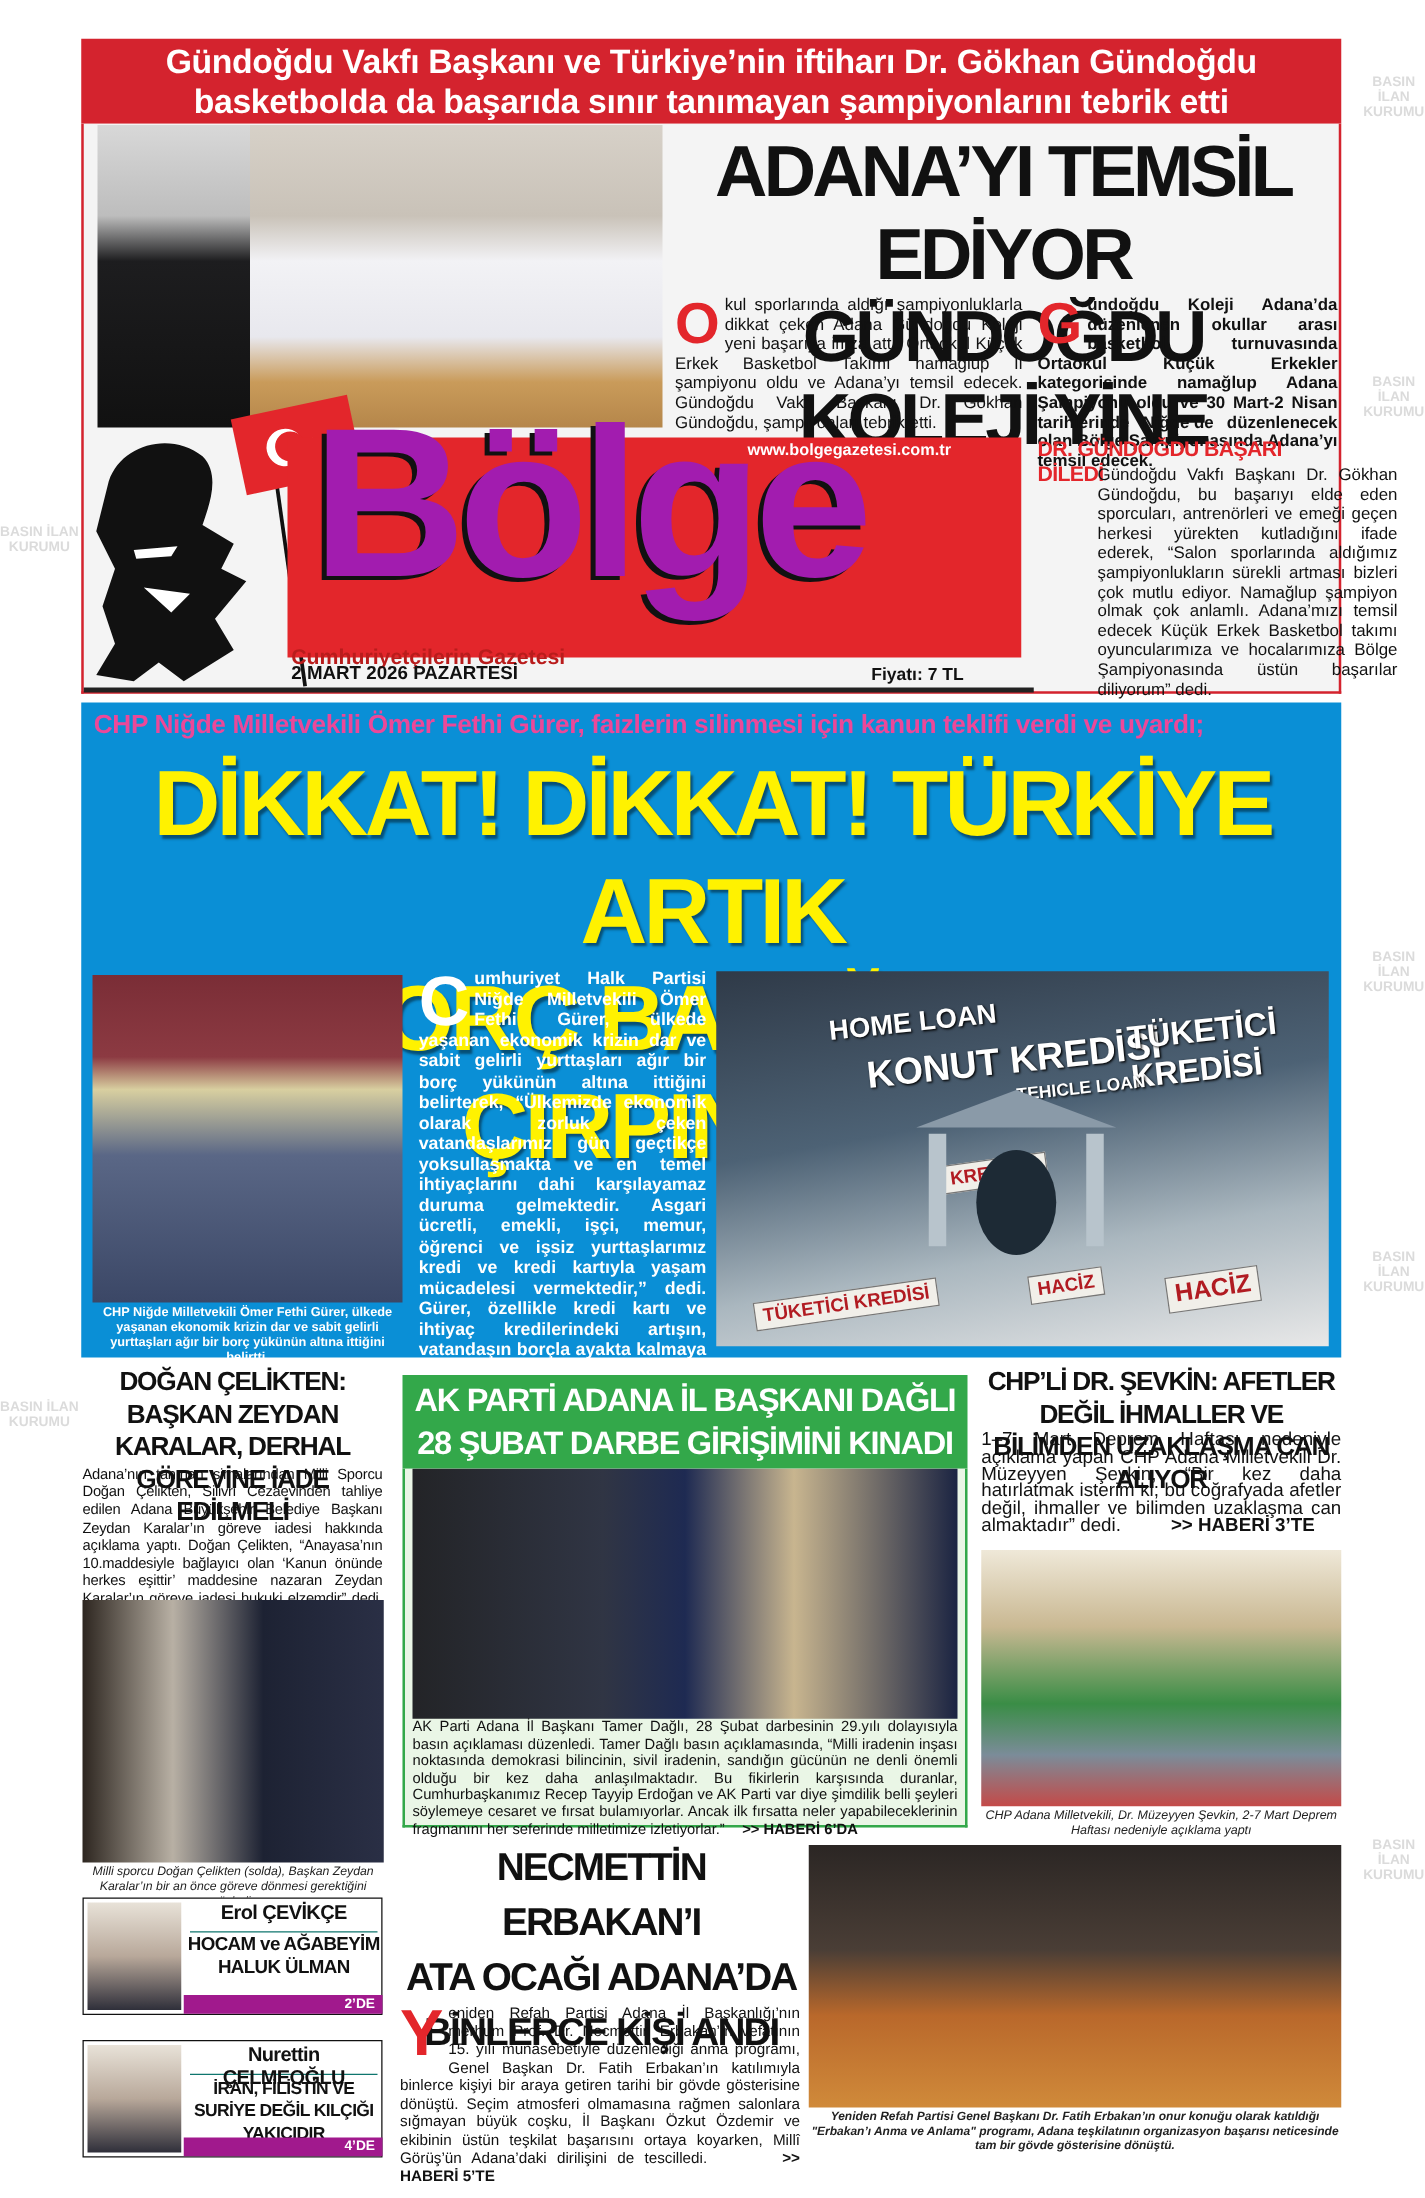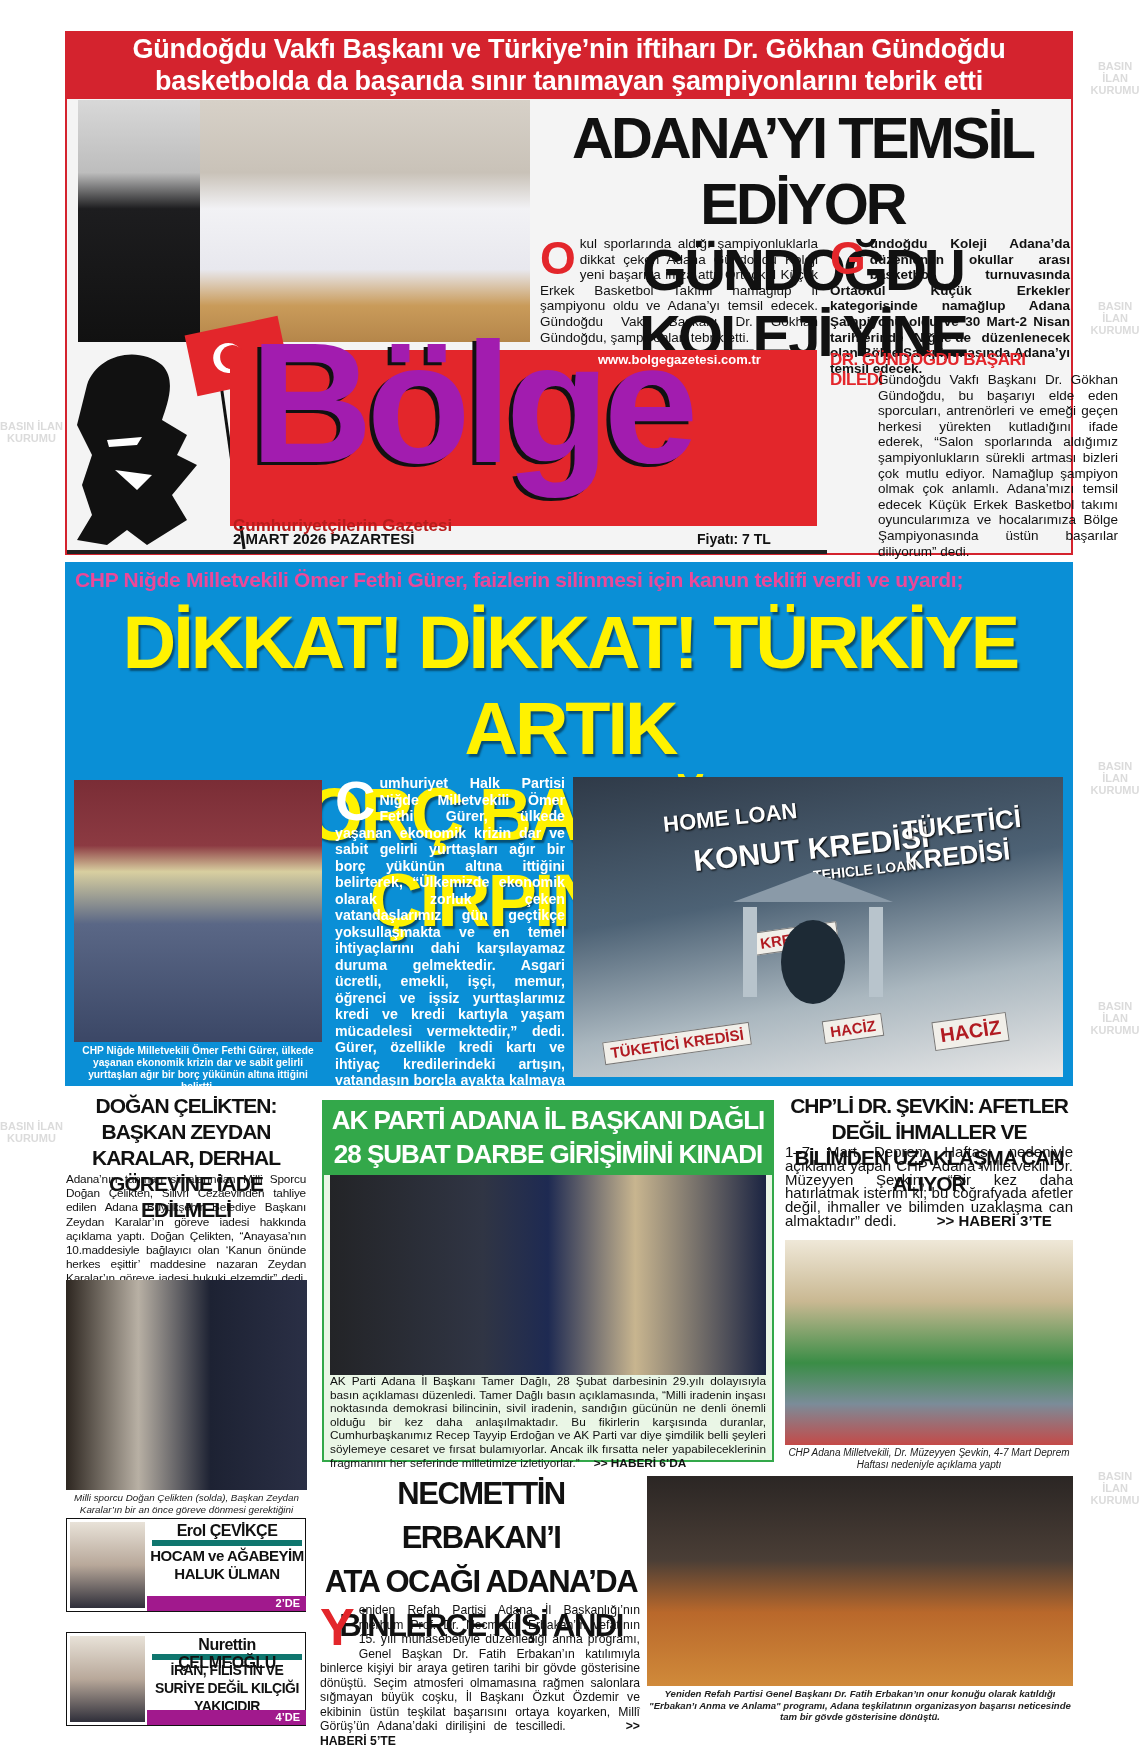--- a/index.html
+++ b/index.html
@@ -47,21 +47,21 @@
   .debt-tag { position: absolute; background: #f1efe9; color: #b11b22; font-weight: 900; font-size: 15px; padding: 2px 6px; transform: rotate(-8deg); border: 1px solid #777; }
 
   
   #dogan-headline { left: 66px; top: 1093px; width: 240px; text-align: center; font-size: 21px; line-height: 26px; font-weight: 900; letter-spacing: -1px; }
   #dogan-text { left: 66px; top: 1172px; width: 240px; font-size: 11.8px; line-height: 14.2px; text-align: justify; letter-spacing: -0.2px; }
   #photo-dogan { left: 66px; top: 1280px; width: 241px; height: 210px; background: linear-gradient(90deg,#2d2620 0%,#b8b0a4 30%,#1d2233 60%,#2a2f45 100%); }
   #dogan-caption { left: 66px; top: 1492px; width: 241px; font-size: 9.8px; line-height: 12px; font-style: italic; text-align: center; color: #222; }
 
   .col-box { position: absolute; left: 66px; width: 240px; height: 94px; border: 1px solid #111; background: #fff; }
   .col-box .col-photo { position: absolute; left: 3px; top: 3px; width: 75px; height: 86px; background: linear-gradient(180deg,#e8e2d8,#b8a89a 50%,#2f2f3a); }
-  .col-box .col-author { position: absolute; left: 85px; top: 3px; width: 150px; height: 24px; border-bottom: 6px solid #0f766e; text-align: center; font-weight: bold; font-size: 16px; letter-spacing: -0.5px; }
+  .col-box .col-author { position: absolute; left: 85px; top: 3px; width: 150px; height: 24px; border-bottom: 1px solid #0f766e; text-align: center; font-weight: bold; font-size: 16px; letter-spacing: -0.5px; }
   .col-box .col-title { position: absolute; left: 82px; top: 28px; width: 156px; text-align: center; font-weight: bold; font-size: 15px; line-height: 18px; letter-spacing: -0.5px; }
   .col-box .col-page { position: absolute; left: 80px; bottom: 0; width: 159px; height: 15px; background: #a1198d; color: #fff; text-align: right; font-weight: bold; font-size: 11px; padding-right: 6px; line-height: 15px; }
   #col-cevikce { top: 1518px; }
   #col-celmeoglu { top: 1632px; }
 
   
   #green-head { left: 322px; top: 1100px; width: 452px; height: 75px; background: #33a84a; color: #fff; text-align: center; font-size: 26px; line-height: 34px; font-weight: 900; letter-spacing: -1px; padding-top: 3px; }
   #green-box { left: 322px; top: 1175px; width: 452px; height: 287px; background: #eaf6e6; border: 2px solid #33a84a; border-top: none; }
   #photo-akparti { left: 330px; top: 1175px; width: 436px; height: 200px; background: linear-gradient(90deg,#232427 0%,#303544 35%,#1e2a52 50%,#c8b58f 70%,#1b2442 100%); }
   #akp-text { left: 330px; top: 1375px; width: 436px; font-size: 11.8px; line-height: 13.6px; text-align: justify; }
@@ -187,21 +187,21 @@
 <div id="photo-akparti" class="abs"></div>
 <div id="akp-text" class="abs">
   <span>AK Parti Adana İl Başkanı Tamer Dağlı, 28 Şubat darbesinin 29.yılı dolayısıyla basın açıklaması düzenledi. Tamer Dağlı basın açıklamasında, “Milli iradenin inşası noktasında demokrasi bilincinin, sivil iradenin, sandığın gücünün ne denli önemli olduğu bir kez daha anlaşılmaktadır. Bu fikirlerin karşısında duranlar, Cumhurbaşkanımız Recep Tayyip Erdoğan ve AK Parti var diye şimdilik belli şeyleri söylemeye cesaret ve fırsat bulamıyorlar. Ancak ilk fırsatta neler yapabileceklerinin fragmanını her seferinde milletimize izletiyorlar.”</span><span id="akp-more">&gt;&gt; HABERİ 6’DA</span>
 </div>
 
 <div id="sevkin-headline" class="abs">CHP’Lİ DR. ŞEVKİN: AFETLER DEĞİL İHMALLER VE BİLİMDEN UZAKLAŞMA CAN ALIYOR</div>
 <div id="sevkin-text" class="abs">
   <span>1–7 Mart Deprem Haftası nedeniyle açıklama yapan CHP Adana Milletvekili Dr. Müzeyyen Şevkin, “Bir kez daha hatırlatmak isterim ki; bu coğrafyada afetler değil, ihmaller ve bilimden uzaklaşma can almaktadır” dedi.</span><span id="sevkin-more">&gt;&gt; HABERİ 3’TE</span>
 </div>
 <div id="photo-sevkin" class="abs"></div>
-<div id="sevkin-caption" class="abs">CHP Adana Milletvekili, Dr. Müzeyyen Şevkin, 4-7 Mart Deprem Haftası nedeniyle açıklama yaptı</div>
+<div id="sevkin-caption" class="abs">CHP Adana Milletvekili, Dr. Müzeyyen Şevkin, 2-7 Mart Deprem Haftası nedeniyle açıklama yaptı</div>
 
 <div id="erbakan-headline" class="abs">
   <div>NECMETTİN ERBAKAN’I</div>
   <div>ATA OCAĞI ADANA’DA</div>
   <div>BİNLERCE KİŞİ ANDI</div>
 </div>
 <div id="erbakan-text" class="abs">
   <span class="dropcap">Y</span><span>eniden Refah Partisi Adana İl Başkanlığı’nın merhum Prof. Dr. Necmettin Erbakan’ın vefatının 15. yılı münasebetiyle düzenlediği anma programı, Genel Başkan Dr. Fatih Erbakan’ın katılımıyla binlerce kişiyi bir araya getiren tarihi bir gövde gösterisine dönüştü. Seçim atmosferi olmamasına rağmen salonlara sığmayan büyük coşku, İl Başkanı Özkut Özdemir ve ekibinin üstün teşkilat başarısını ortaya koyarken, Millî Görüş’ün Adana’daki dirilişini de tescilledi.</span><span id="erbakan-more">&gt;&gt; HABERİ 5’TE</span>
 </div>
 <div id="photo-erbakan" class="abs"></div>

